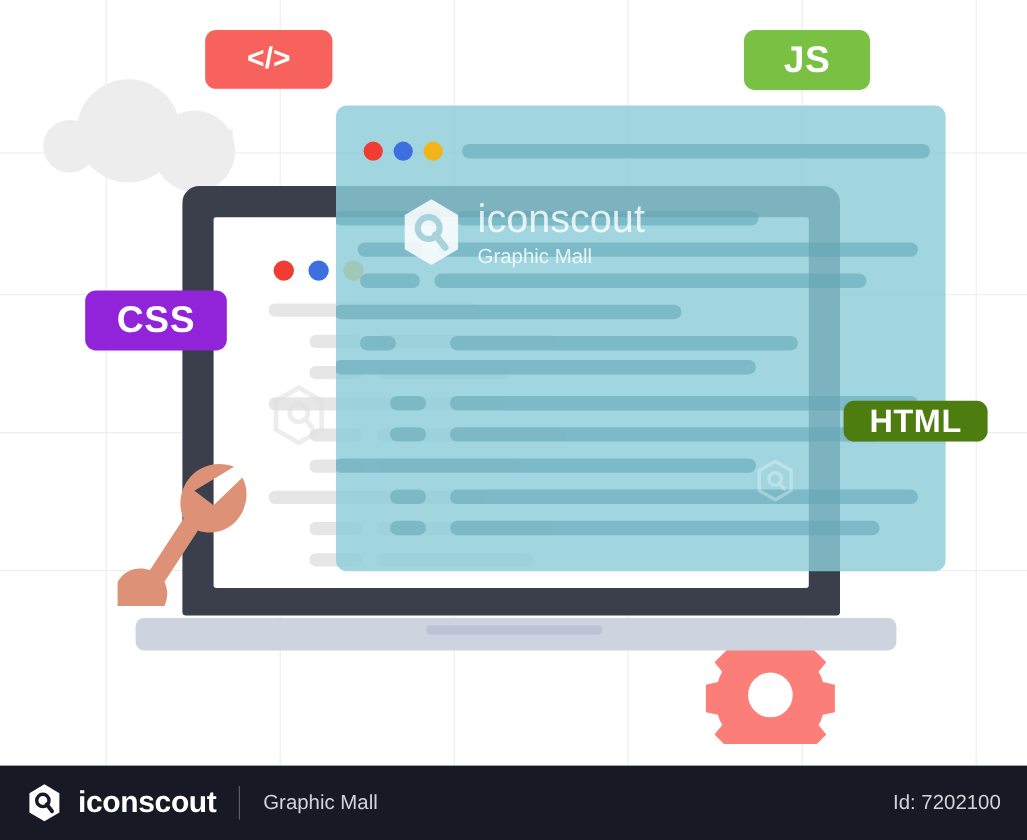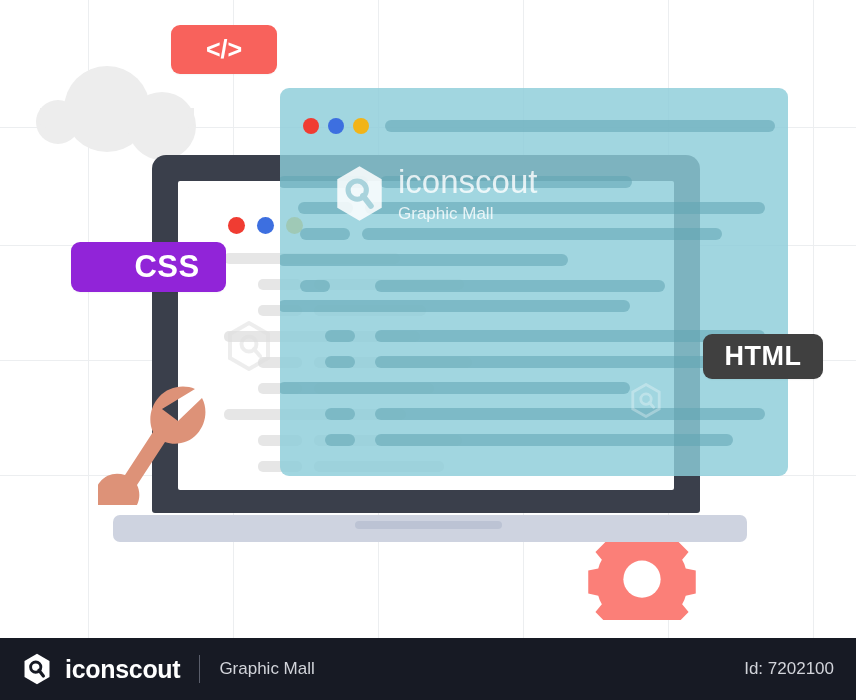--- a/index.html
+++ b/index.html
@@ -90,26 +90,25 @@
     left: 620px; top: 25px;
     width: 105px; height: 50px;
     background: #7ac143;
     font-size: 31px;
   }
   .badge-css {
     left: 71px; top: 242px;
     width: 118px; height: 50px;
     background: #9124d8;
     font-size: 31px;
-    padding-left: 37px;
   }
   .badge-html {
     left: 703px; top: 334px;
-    width: 120px; height: 45px;
-    background: #404040;
+    width: 120px; height: 34px;
+    background: #4d7c0f;
     font-size: 27px;
   }
 
   
   .laptop-bezel {
     position: absolute;
     left: 152px; top: 155px;
     width: 548px; height: 358px;
     background: #3a3f4b;
     border-radius: 14px 14px 3px 3px;
@@ -274,20 +273,21 @@
   </div>
 
   <div class="cloud">
     <i class="c3"></i>
     <i class="c1"></i>
     <i class="c2"></i>
     <div class="cbase"></div>
   </div>
 
   <div class="badge badge-code">&lt;/&gt;</div>
+  <div class="badge badge-js">JS</div>
 
   <div class="laptop-bezel">
     <div class="laptop-screen">
 
       <div style="position:absolute;left:50px;top:36px;width:17px;height:17px;border-radius:50%;background:#f03c32"></div>
       <div style="position:absolute;left:79px;top:36px;width:17px;height:17px;border-radius:50%;background:#3d6fe0"></div>
       <div style="position:absolute;left:108px;top:36px;width:17px;height:17px;border-radius:50%;background:#f2b418"></div>
 
       <div class="gl" style="left:46px;  top:72px;  width:176px;"></div>
       <div class="gl" style="left:80px;  top:98px;  width:44px;"></div>

